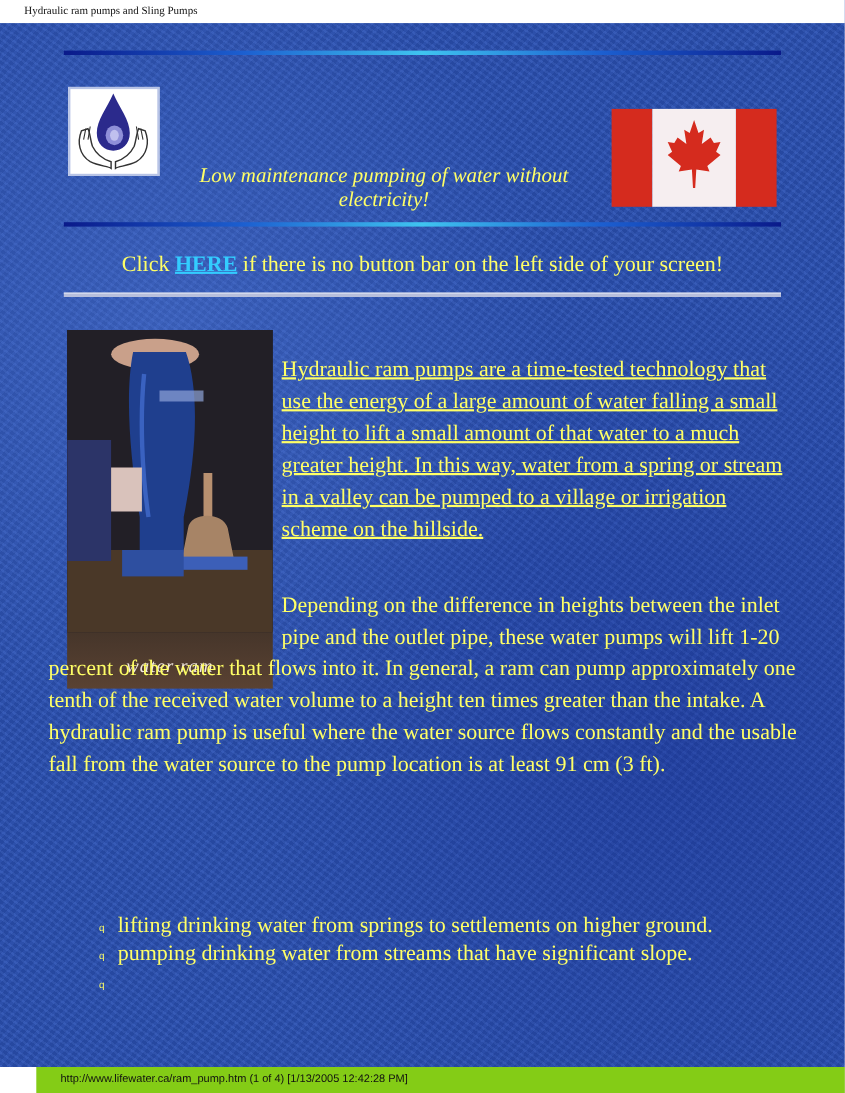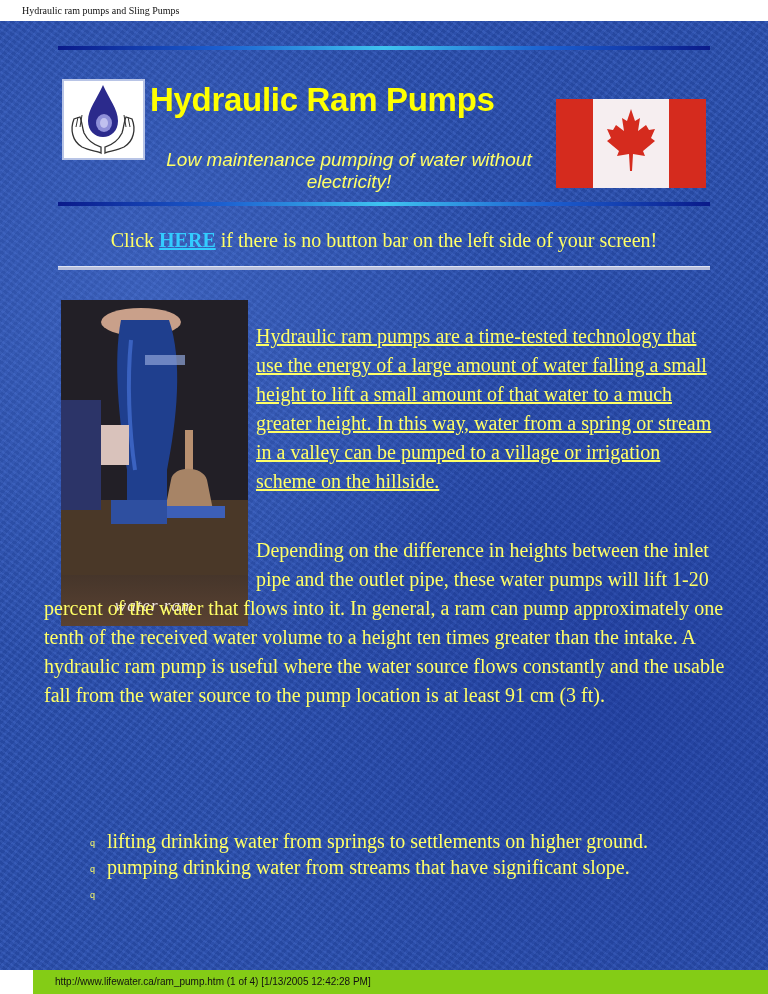--- a/index.html
+++ b/index.html
@@ -34,21 +34,21 @@
     position:absolute; left:62px; top:58px; width:83px; height:81px;
     background:#ffffff; border:2px solid #b8c4e6; box-sizing:border-box;
   }
   .site-title {
     position:absolute; left:150px; top:60px;
     font-family:"Liberation Sans", sans-serif; font-weight:bold;
     font-size:33px; color:#ffff00; letter-spacing:-0.3px; white-space:nowrap;
   }
   .subtitle {
     position:absolute; left:148px; top:128px; width:402px;
-    font-family:Liberation Sans, sans-serif; font-style:italic;
+    font-family:Liberation Serif, serif; font-style:italic;
     font-size:19px; line-height:22px; color:#ffff66; text-align:center;
   }
   .flag {
     position:absolute; left:556px; top:78px; width:150px; height:89px;
     display:flex;
   }
   .flag .bar { width:37px; background:#d52b1e; }
   .flag .mid { flex:1; background:#f6eef0; position:relative; }
   .click-line {
     position:absolute; left:0; width:768px; top:229px; text-align:center;
@@ -115,21 +115,20 @@
       <path d="M39 4 C33 18 24 28 24 40 C24 50 31 56 39 56 C47 56 54 50 54 40 C54 28 45 18 39 4 Z" fill="#2b2a8c"></path>
       <ellipse cx="40" cy="42" rx="8" ry="9" fill="#8f8fd8"></ellipse>
       <ellipse cx="40" cy="42" rx="4" ry="5" fill="#c0c0ee"></ellipse>
       <path d="M10 38 C6 48 8 60 18 66 C26 70 34 70 37 72 L37 66 C30 64 24 60 20 52 C18 46 18 40 16 36 Z" fill="none" stroke="#333" stroke-width="1.3"></path>
       <path d="M14 36 L12 46 M18 34 L16 46" stroke="#333" stroke-width="1"></path>
       <path d="M68 38 C72 48 70 60 60 66 C52 70 44 70 41 72 L41 66 C48 64 54 60 58 52 C60 46 60 40 62 36 Z" fill="none" stroke="#333" stroke-width="1.3"></path>
       <path d="M64 36 L66 46 M60 34 L62 46" stroke="#333" stroke-width="1"></path>
     </svg>
   </div>
 
-  <div class="site-title">Hydraulic Ram Pumps</div>
   <div class="subtitle">Low maintenance pumping of water without electricity!</div>
 
   <div class="flag">
     <div class="bar"></div>
     <div class="mid">
       <svg width="76" height="89" viewBox="0 0 76 89" style="position:absolute;left:0;top:0;">
         <path d="M38 10 L42 22 L47 19 L45 32 L53 26 L56 31 L62 30 L58 39 L62 42 L50 52 L52 57 L40 55 L39 72 L37 72 L36 55 L24 57 L26 52 L14 42 L18 39 L14 30 L20 31 L23 26 L31 32 L29 19 L34 22 Z" fill="#d52b1e"></path>
       </svg>
     </div>
     <div class="bar"></div>

